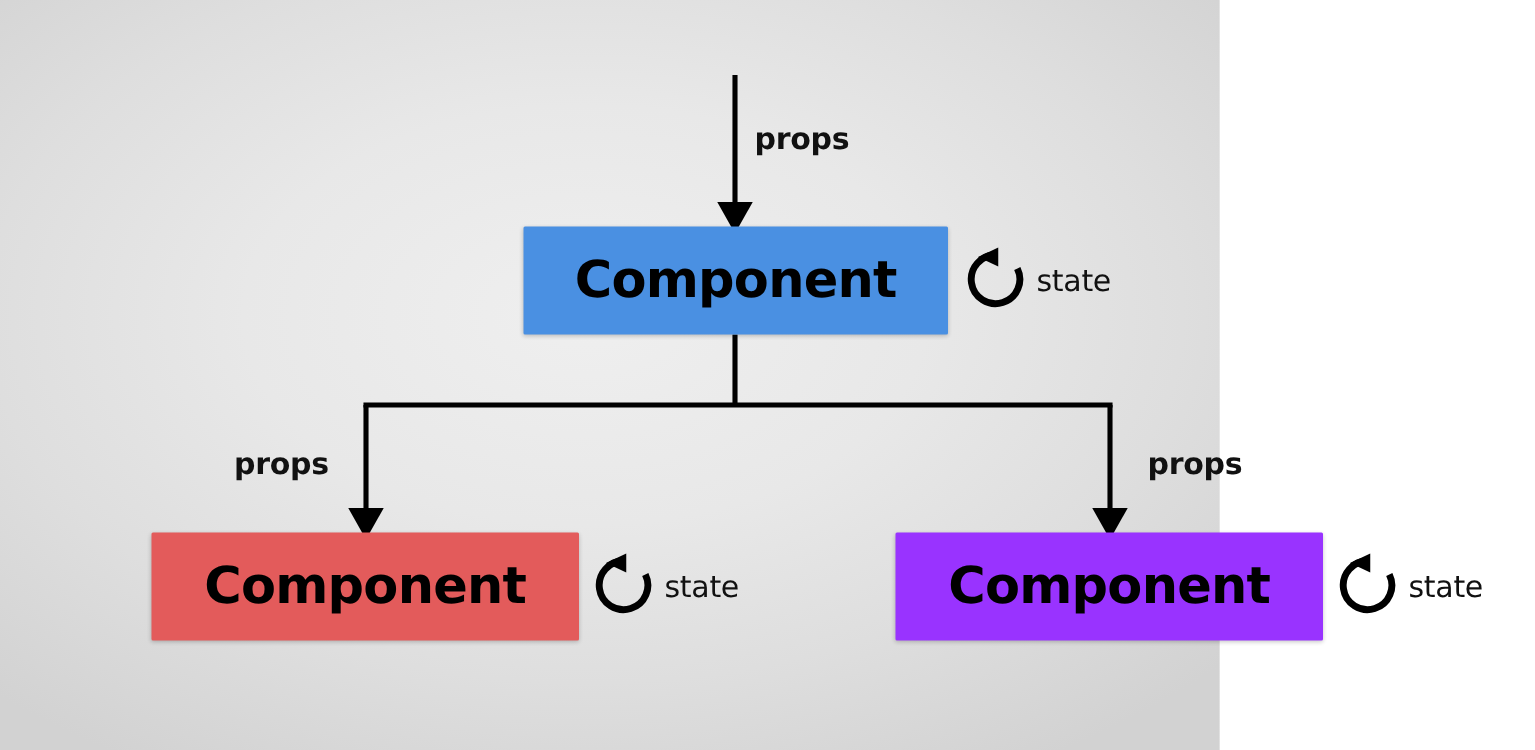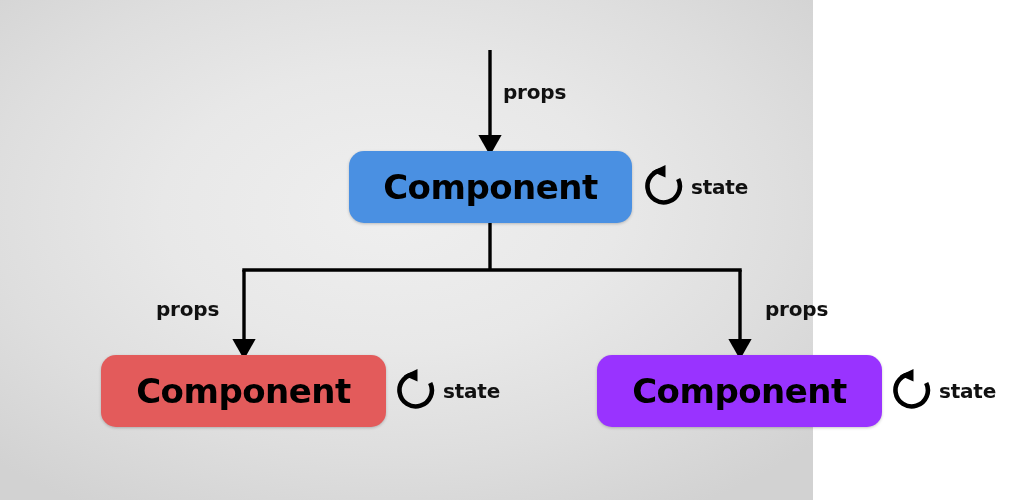--- a/index.html
+++ b/index.html
@@ -25,21 +25,21 @@
     left: 0;
     top: 0;
     width: 1023px;
     height: 500px;
   }
   .node {
     position: absolute;
     display: flex;
     align-items: center;
     justify-content: center;
-    border-radius: 15px;
+    border-radius: 1px;
     box-shadow: 0 1px 3px rgba(0,0,0,0.22);
   }
   .node-label {
     font-family: "DejaVu Sans", sans-serif;
     font-weight: bold;
     font-size: 34px;
     letter-spacing: -0.5px;
     color: #000000;
     white-space: nowrap;
   }
@@ -67,21 +67,21 @@
     align-items: center;
     gap: 7px;
   }
   .state-icon {
     width: 44px;
     height: 46px;
     display: block;
   }
   .state-text {
     font-family: "DejaVu Sans", sans-serif;
-    font-weight: bold;
+    font-weight: normal;
     font-size: 20px;
     color: #111111;
     white-space: nowrap;
     letter-spacing: -0.2px;
   }
   .state-root { left: 640px; top: 164px; }
   .state-left { left: 392px; top: 368px; }
   .state-right { left: 888px; top: 368px; }
 
   .props-label {

